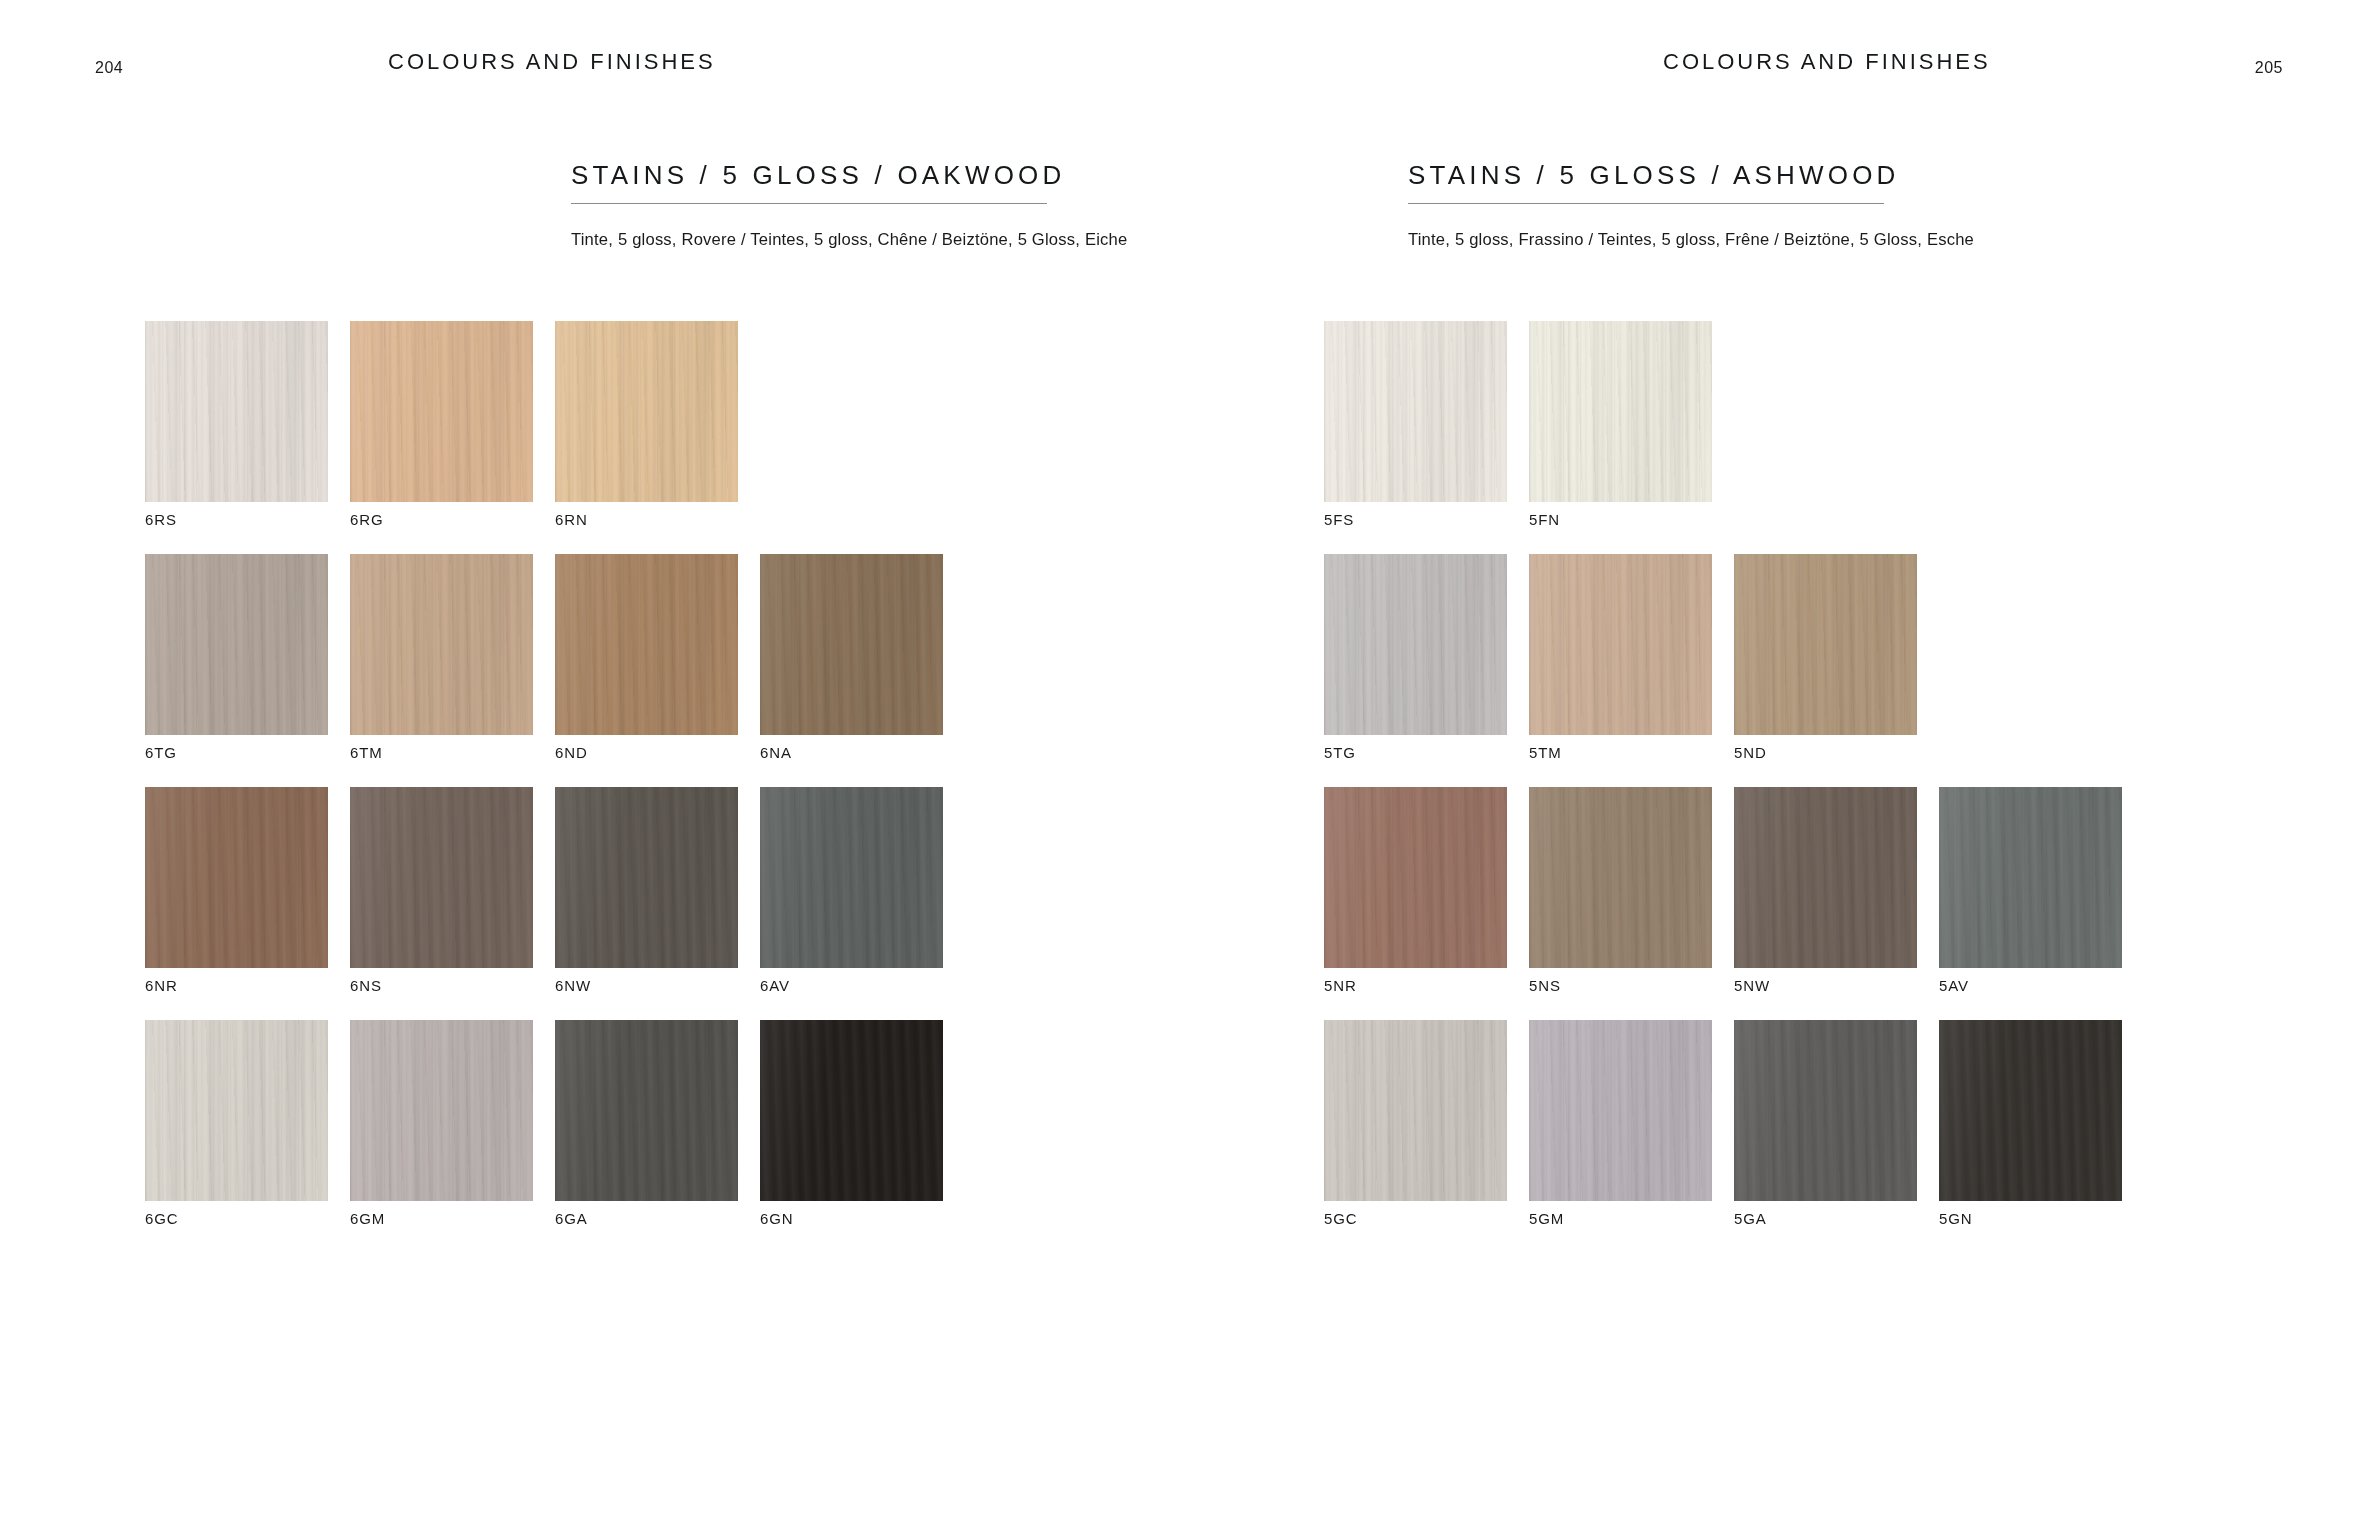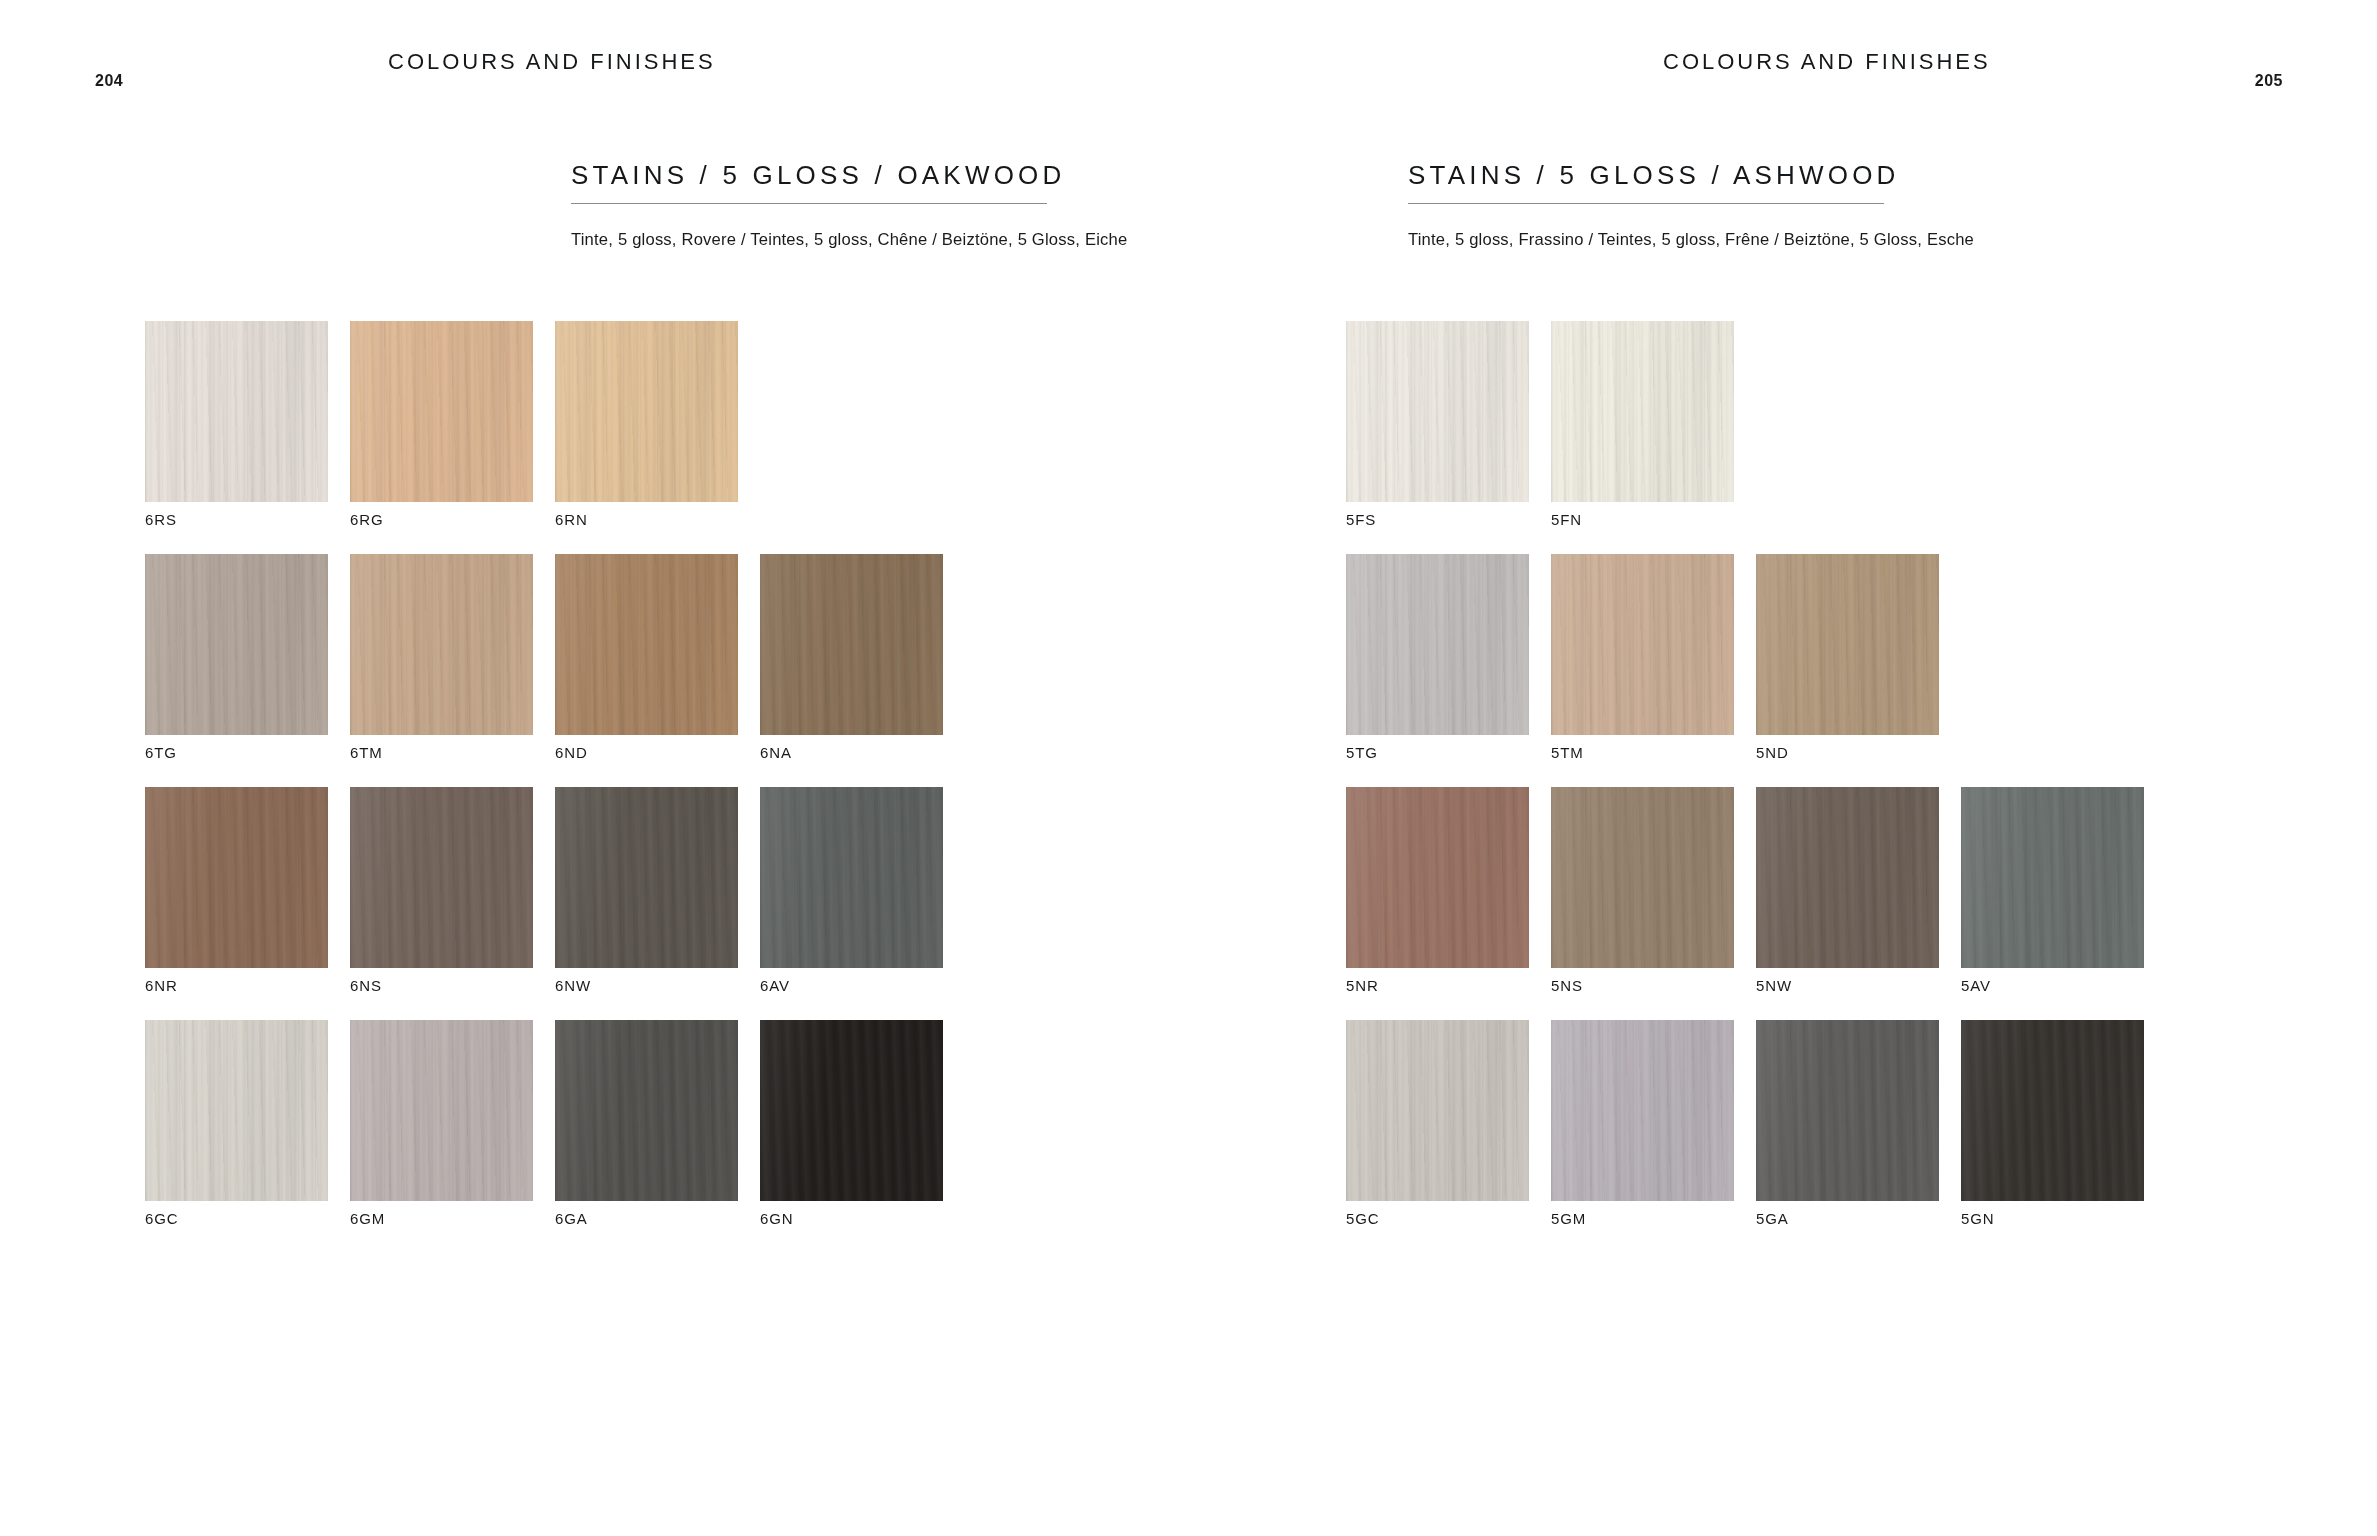--- a/index.html
+++ b/index.html
@@ -34,25 +34,25 @@
   
   .running-head {
     position: absolute;
     top: 49px;
     left: 0;
     width: 1189px;
     height: 28.5px;
   }
   .folio {
     position: absolute;
-    top: 23px;
+    top: 10px;
     font-size: 16px;
     letter-spacing: 0.5px;
     color: #1a1a1a;
-    font-weight: 700;
+    font-weight: 400;
   }
   .page-left .folio { left: 95px; }
   .page-right .folio { right: 95px; }
 
   .head-title {
     position: absolute;
     top: 0;
     font-size: 22px;
     letter-spacing: 3px;
     font-weight: 500;
@@ -97,21 +97,21 @@
     color: #1a1a1a;
     white-space: nowrap;
   }
 
   
   .grid {
     position: absolute;
     top: 321px;
   }
   .page-left .grid  { left: 145px; }
-  .page-right .grid { left: 157px; }
+  .page-right .grid { left: 135px; }
 
   .row {
     display: flex;
     height: 233px;
   }
   .cell {
     width: 172px;
     margin-right: 33px;
     position: relative;
   }

